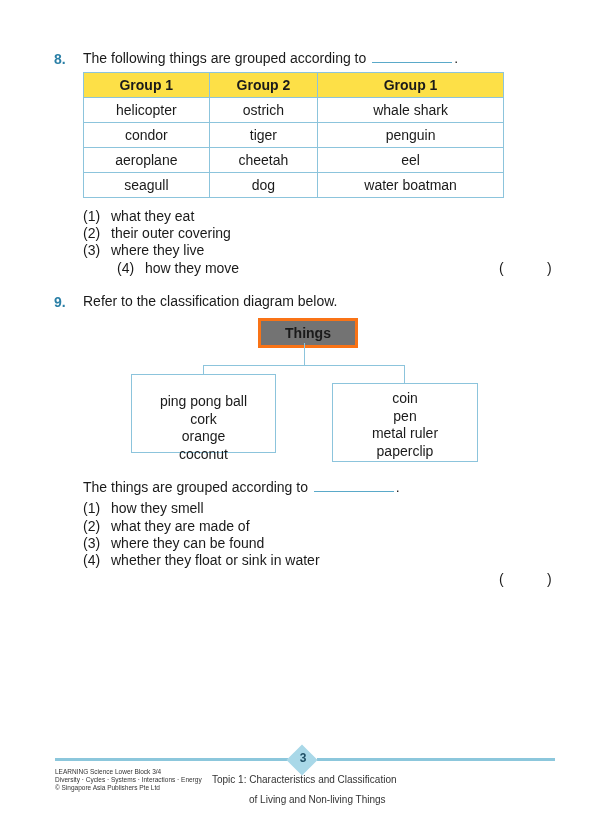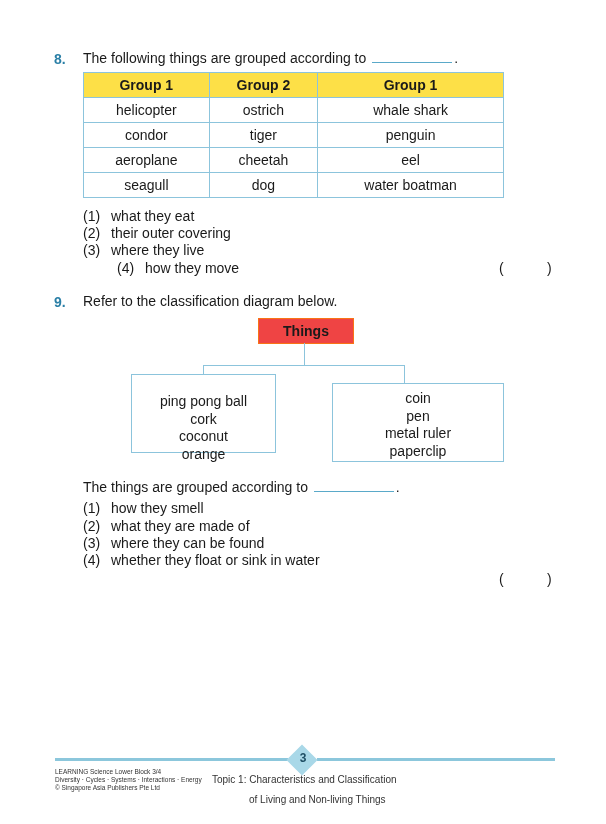--- a/index.html
+++ b/index.html
@@ -9,21 +9,21 @@
   .qnum { font-weight:bold; color:#2a7fa6; font-size:14px; }
   .qtext { font-size:14px; }
   .blank { display:inline-block; width:80px; border-bottom:1px solid #5aa9c9; height:1px; vertical-align:baseline; margin:0 2px; }
   table.grp { border-collapse:collapse; position:absolute; left:83px; top:72px; width:421px; }
   table.grp td, table.grp th { border:1px solid #8cc4dc; text-align:center; font-size:14px; height:24px; padding:0; font-weight:normal; }
   table.grp th { background:#fde047; font-weight:bold; }
   .opt { position:absolute; left:83px; font-size:14px; line-height:17px; }
   .opt .n { display:inline-block; width:28px; }
   .paren { position:absolute; font-size:14px; }
   .box { position:absolute; border:1px solid #8cc4dc; background:#fff; text-align:center; font-size:14px; line-height:17.5px; }
-  .tbox { position:absolute; left:258px; top:318px; width:94px; height:24px; border:1px solid #f97316; background:#ef4444; text-align:center; line-height:24px; font-weight:bold; font-size:14px; }
+  .tbox { position:absolute; left:258px; top:318px; width:94px; height:24px; border:3px solid #f97316; background:#737373; text-align:center; line-height:24px; font-weight:bold; font-size:14px; }
   .line { position:absolute; background:#8cc4dc; }
   .footline { position:absolute; height:3px; background:#8cc7dc; top:758px; }
   .diamond { position:absolute; left:291px; top:749px; width:22px; height:22px; background:#a9d8e8; transform:rotate(45deg); }
   .pnum { position:absolute; left:291px; top:751px; width:24px; text-align:center; font-weight:bold; font-size:12px; color:#1d4d63; }
   .fsmall { position:absolute; left:55px; font-size:6.5px; color:#333; line-height:8px; }
   .ftopic { position:absolute; font-size:10px; color:#333; line-height:12px; }
 </style>
 </head>
 <body>
 
@@ -81,24 +81,24 @@
 
 <div>
   <div class="tbox">Things</div>
   <div class="line" style="left:304px; top:343px; width:1px; height:22px;"></div>
   <div class="line" style="left:203px; top:365px; width:202px; height:1px;"></div>
   <div class="line" style="left:203px; top:365px; width:1px; height:18px;"></div>
   <div class="line" style="left:404px; top:365px; width:1px; height:18px;"></div>
   <div class="box" style="left:131px; top:374px; width:145px; height:79px; padding-top:18px; box-sizing:border-box;">
     <div>ping pong ball</div>
     <div>cork</div>
+    <div>orange</div>
     <div>coconut</div>
-    <div>orange</div>
   </div>
-  <div class="box" style="left:332px; top:383px; width:172px; height:79px; padding-top:6px; box-sizing:border-box;">
+  <div class="box" style="left:332px; top:383px; width:146px; height:79px; padding-top:6px; box-sizing:border-box;">
     <div>coin</div>
     <div>pen</div>
     <div>metal ruler</div>
     <div>paperclip</div>
   </div>
 </div>
 
 <div class="abs qtext" style="left:83px; top:479px; white-space:nowrap;">
   <span>The things are grouped according to</span>
   <span class="blank"></span><span>.</span>

